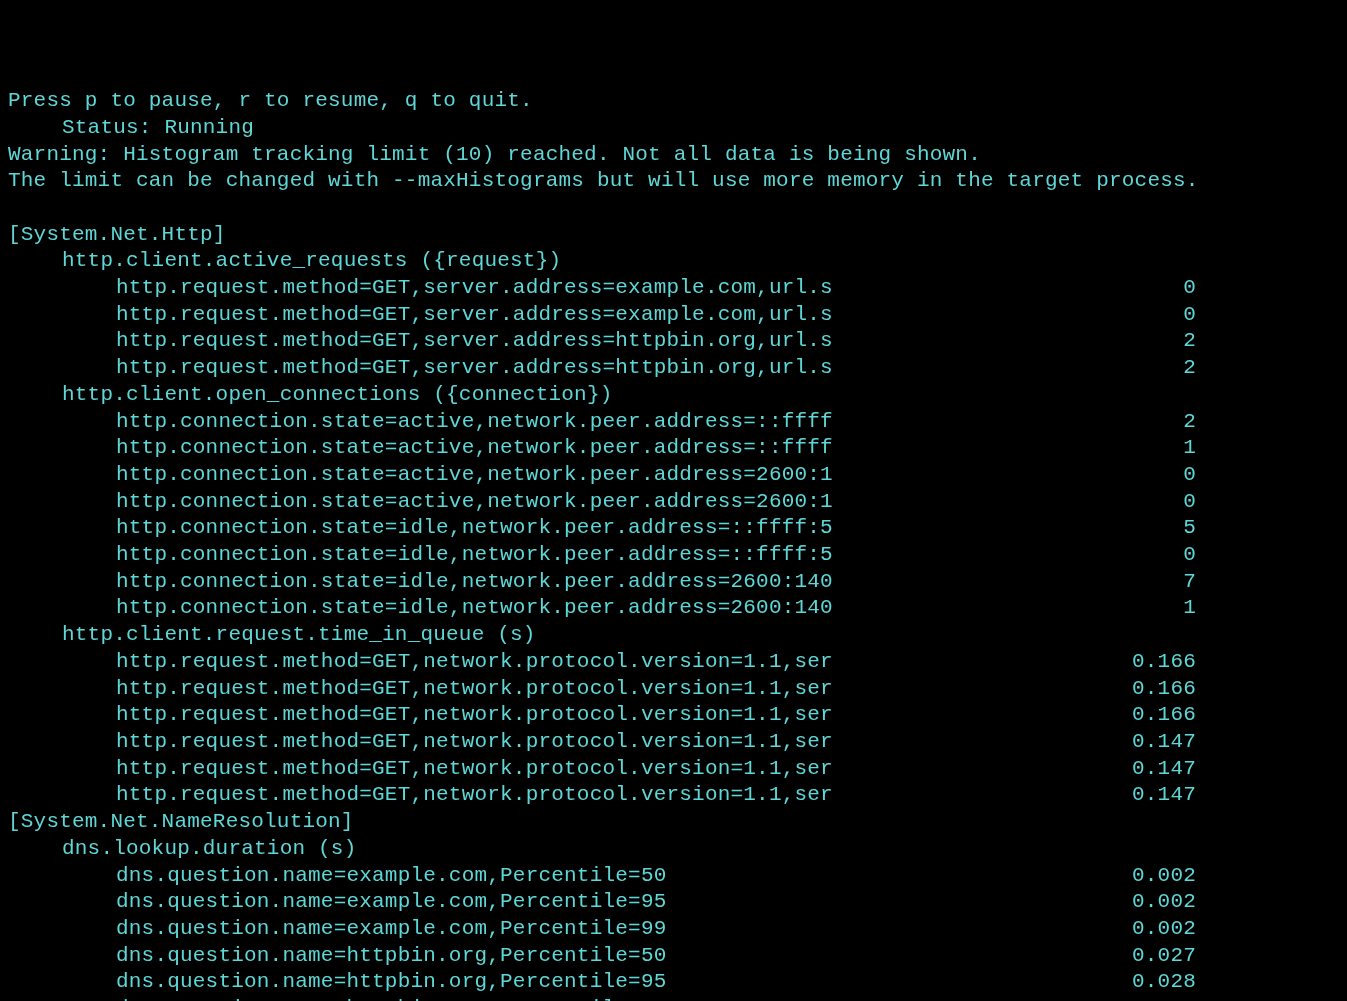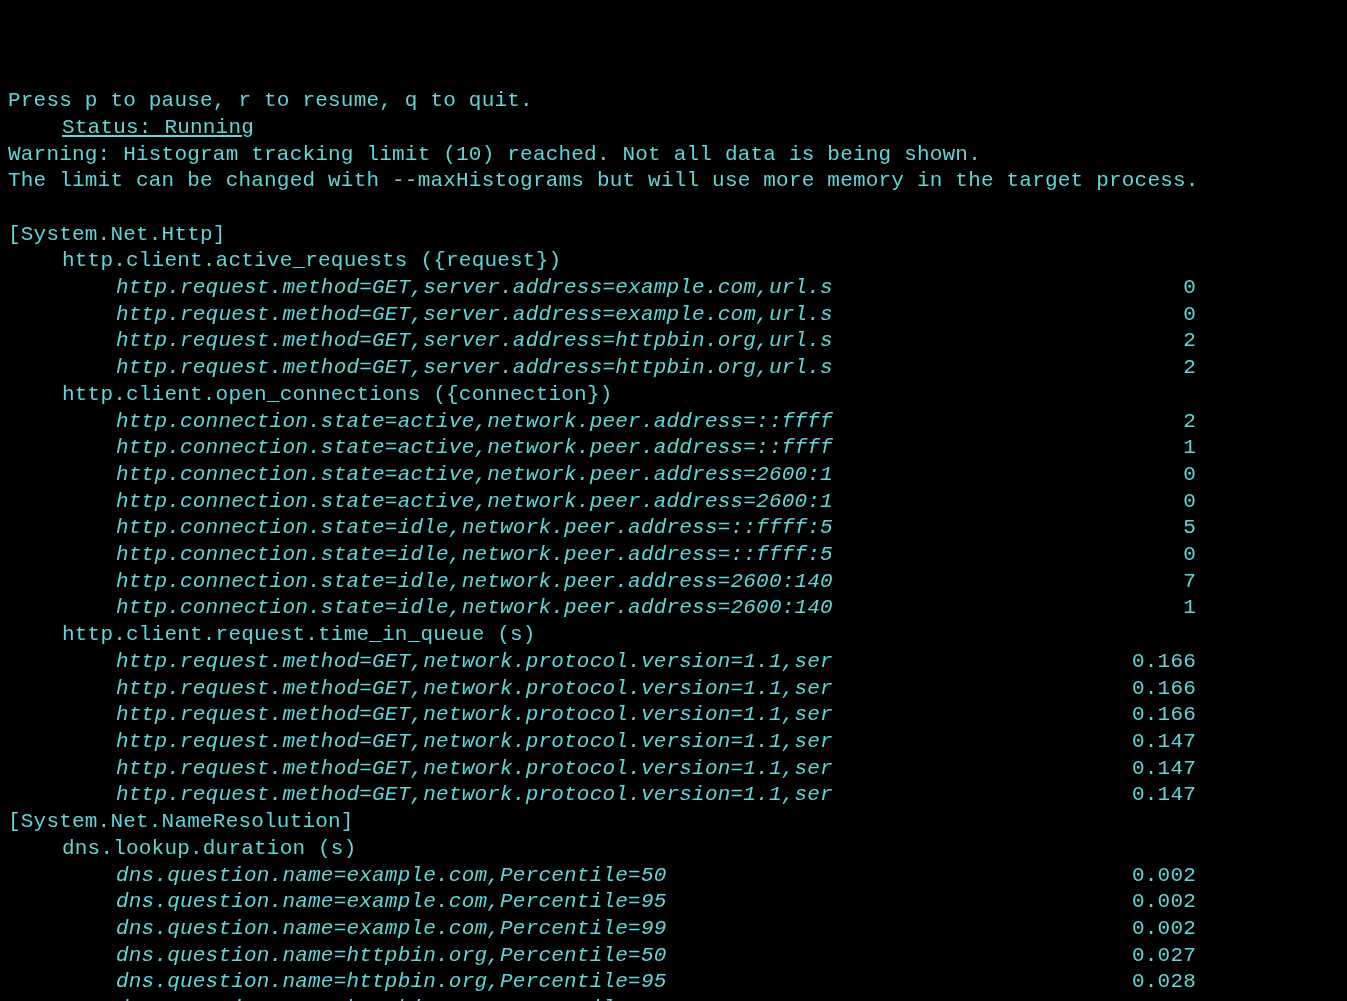--- a/index.html
+++ b/index.html
@@ -18,22 +18,22 @@
     }
     .label-col {
       width: 940px;
       overflow: hidden;
     }
     .val-col {
       width: 140px;
       text-align: right;
     }
     .indent-1 { padding-left: 54px; }
-    .indent-2 { padding-left: 108px; font-style: italic; }
-    .status-indent { padding-left: 54px; text-decoration: underline; }
+    .indent-2 { padding-left: 108px; }
+    .status-indent { padding-left: 54px; }
   </style>
 </head>
 <body>
 
 
 <div id="root"><div>Press p to pause, r to resume, q to quit.</div><div class="status-indent">Status: Running</div><div>Warning: Histogram tracking limit (10) reached. Not all data is being shown.</div><div>The limit can be changed with --maxHistograms but will use more memory in the target process.</div><div>&nbsp;</div><div>[System.Net.Http]</div><div class="indent-1">http.client.active_requests ({request})</div><div class="row"><span class="label-col indent-2">http.request.method=GET,server.address=example.com,url.s</span><span class="val-col">0</span></div><div class="row"><span class="label-col indent-2">http.request.method=GET,server.address=example.com,url.s</span><span class="val-col">0</span></div><div class="row"><span class="label-col indent-2">http.request.method=GET,server.address=httpbin.org,url.s</span><span class="val-col">2</span></div><div class="row"><span class="label-col indent-2">http.request.method=GET,server.address=httpbin.org,url.s</span><span class="val-col">2</span></div><div class="indent-1">http.client.open_connections ({connection})</div><div class="row"><span class="label-col indent-2">http.connection.state=active,network.peer.address=::ffff</span><span class="val-col">2</span></div><div class="row"><span class="label-col indent-2">http.connection.state=active,network.peer.address=::ffff</span><span class="val-col">1</span></div><div class="row"><span class="label-col indent-2">http.connection.state=active,network.peer.address=2600:1</span><span class="val-col">0</span></div><div class="row"><span class="label-col indent-2">http.connection.state=active,network.peer.address=2600:1</span><span class="val-col">0</span></div><div class="row"><span class="label-col indent-2">http.connection.state=idle,network.peer.address=::ffff:5</span><span class="val-col">5</span></div><div class="row"><span class="label-col indent-2">http.connection.state=idle,network.peer.address=::ffff:5</span><span class="val-col">0</span></div><div class="row"><span class="label-col indent-2">http.connection.state=idle,network.peer.address=2600:140</span><span class="val-col">7</span></div><div class="row"><span class="label-col indent-2">http.connection.state=idle,network.peer.address=2600:140</span><span class="val-col">1</span></div><div class="indent-1">http.client.request.time_in_queue (s)</div><div class="row"><span class="label-col indent-2">http.request.method=GET,network.protocol.version=1.1,ser</span><span class="val-col">0.166</span></div><div class="row"><span class="label-col indent-2">http.request.method=GET,network.protocol.version=1.1,ser</span><span class="val-col">0.166</span></div><div class="row"><span class="label-col indent-2">http.request.method=GET,network.protocol.version=1.1,ser</span><span class="val-col">0.166</span></div><div class="row"><span class="label-col indent-2">http.request.method=GET,network.protocol.version=1.1,ser</span><span class="val-col">0.147</span></div><div class="row"><span class="label-col indent-2">http.request.method=GET,network.protocol.version=1.1,ser</span><span class="val-col">0.147</span></div><div class="row"><span class="label-col indent-2">http.request.method=GET,network.protocol.version=1.1,ser</span><span class="val-col">0.147</span></div><div>[System.Net.NameResolution]</div><div class="indent-1">dns.lookup.duration (s)</div><div class="row"><span class="label-col indent-2">dns.question.name=example.com,Percentile=50</span><span class="val-col">0.002</span></div><div class="row"><span class="label-col indent-2">dns.question.name=example.com,Percentile=95</span><span class="val-col">0.002</span></div><div class="row"><span class="label-col indent-2">dns.question.name=example.com,Percentile=99</span><span class="val-col">0.002</span></div><div class="row"><span class="label-col indent-2">dns.question.name=httpbin.org,Percentile=50</span><span class="val-col">0.027</span></div><div class="row"><span class="label-col indent-2">dns.question.name=httpbin.org,Percentile=95</span><span class="val-col">0.028</span></div><div class="row"><span class="label-col indent-2">dns.question.name=httpbin.org,Percentile=99</span><span class="val-col">0.028</span></div></div>
 
 
 
 

